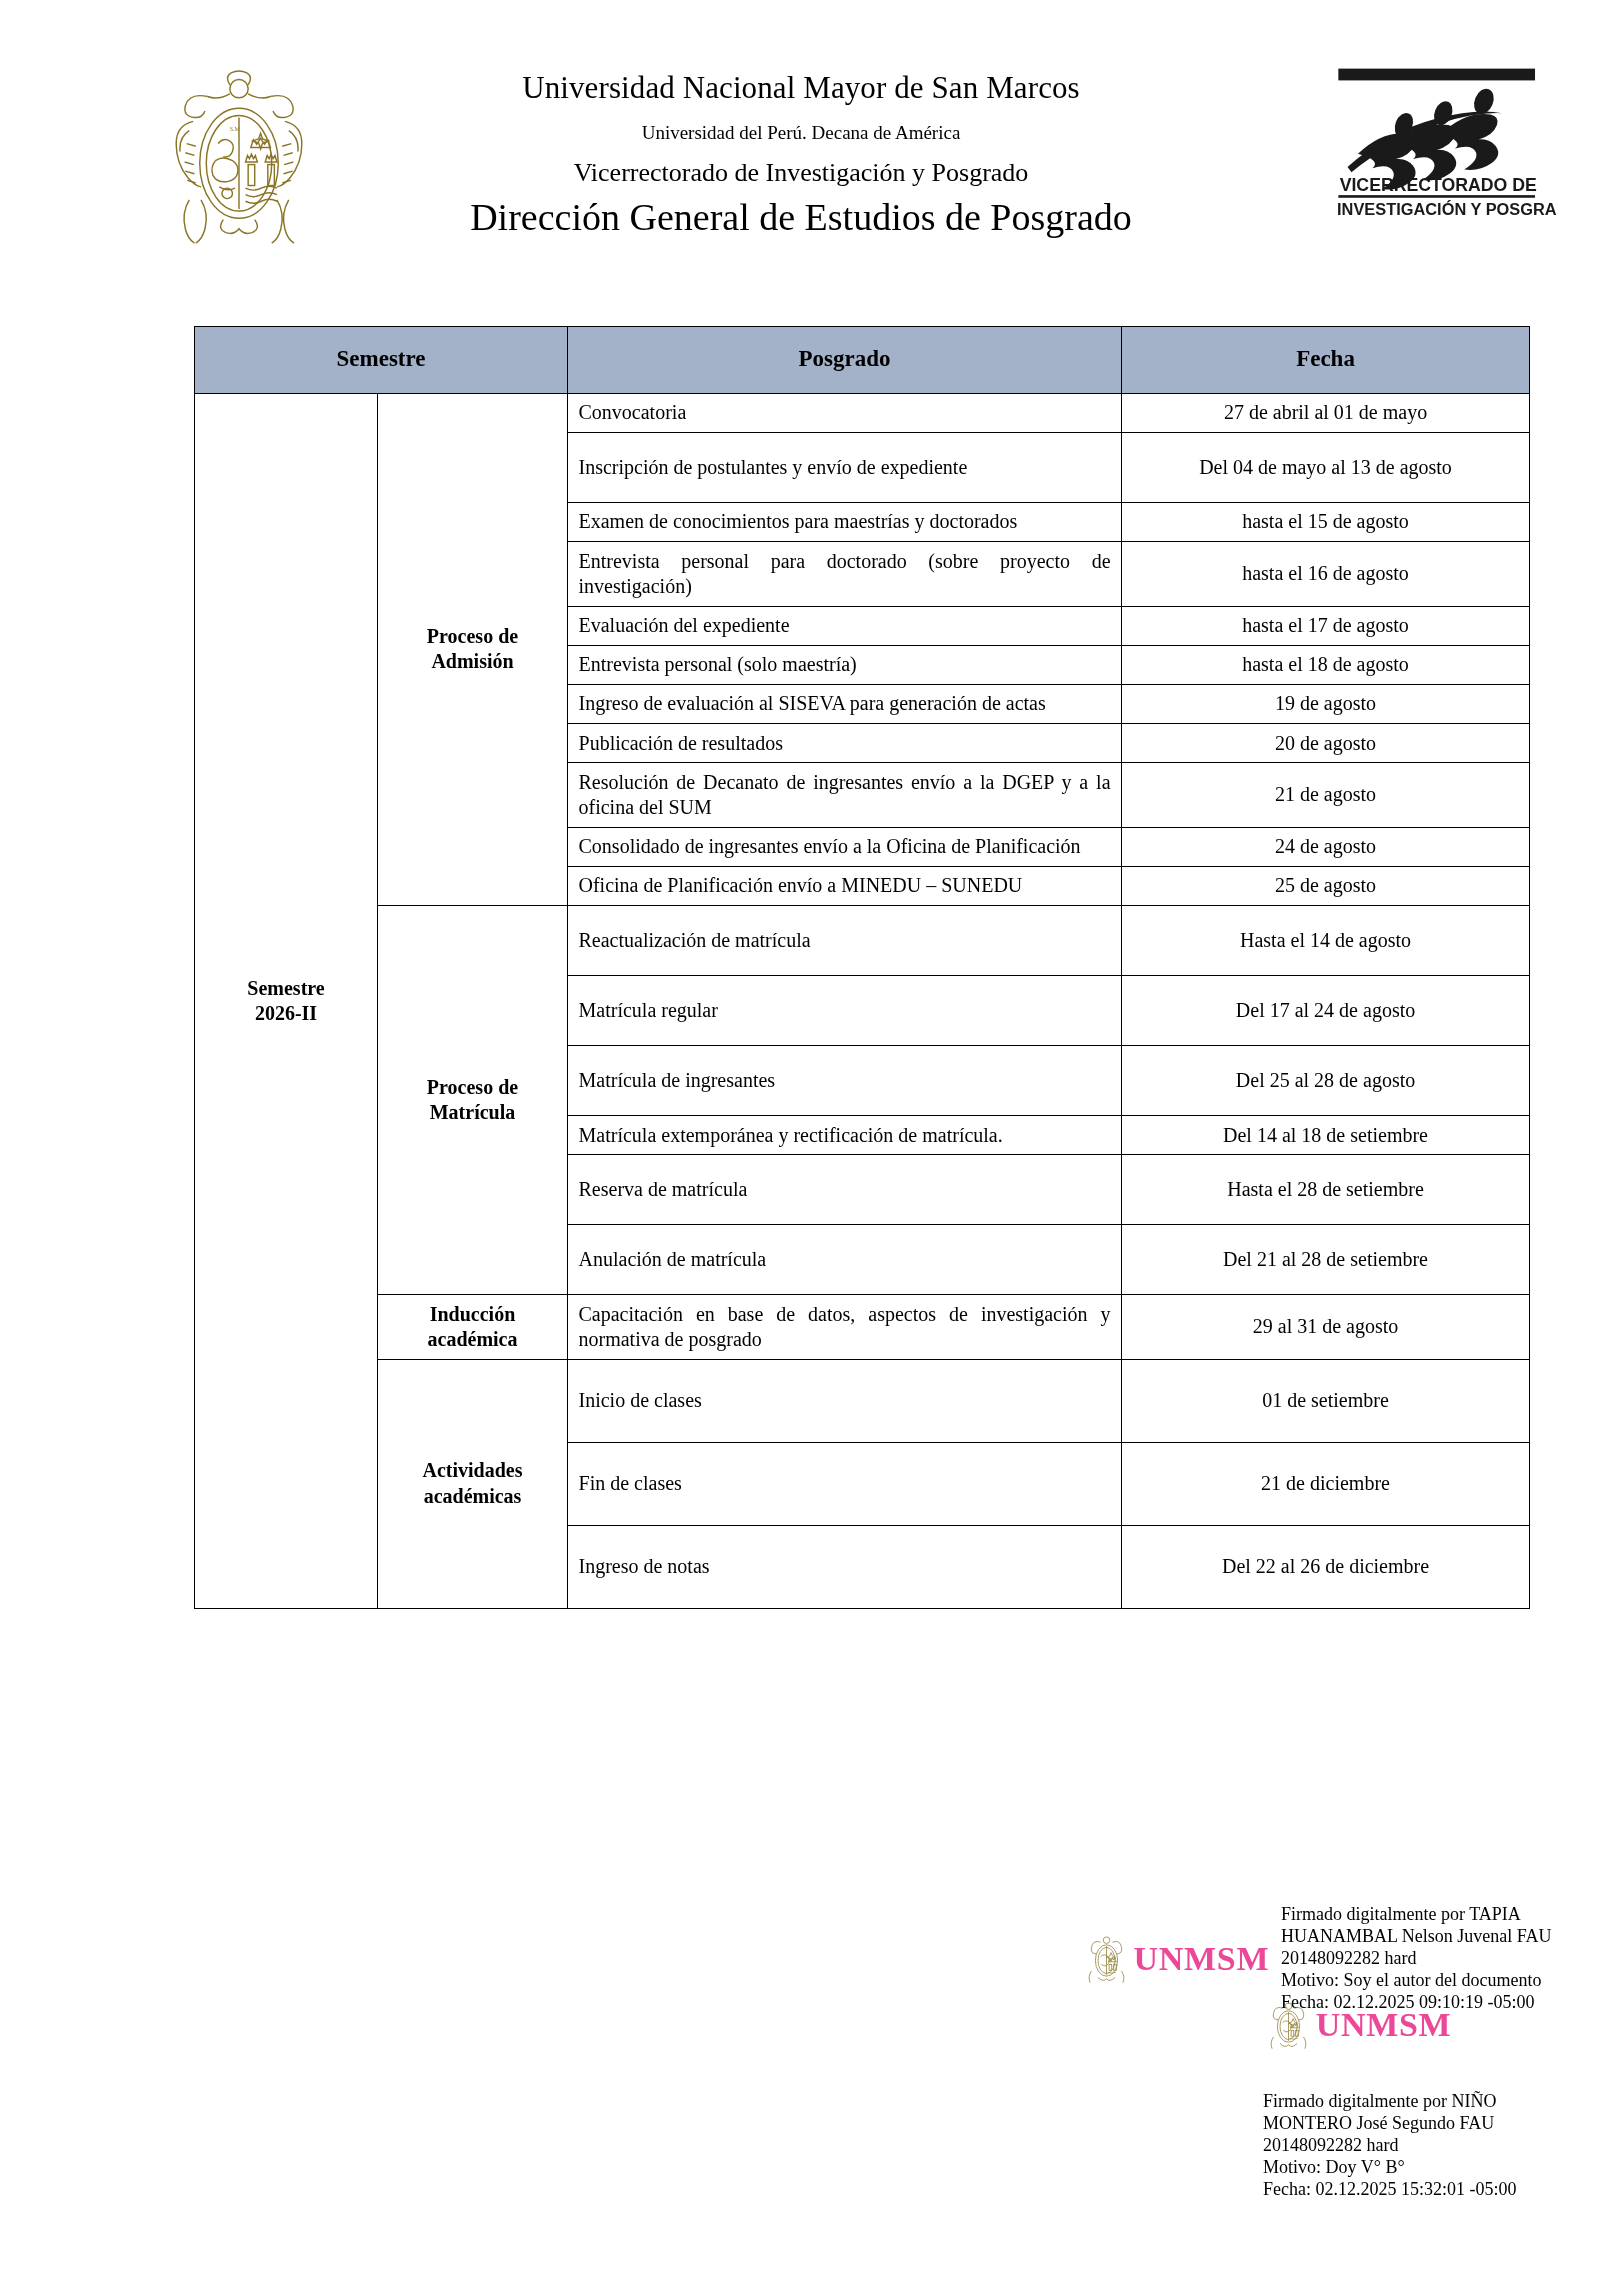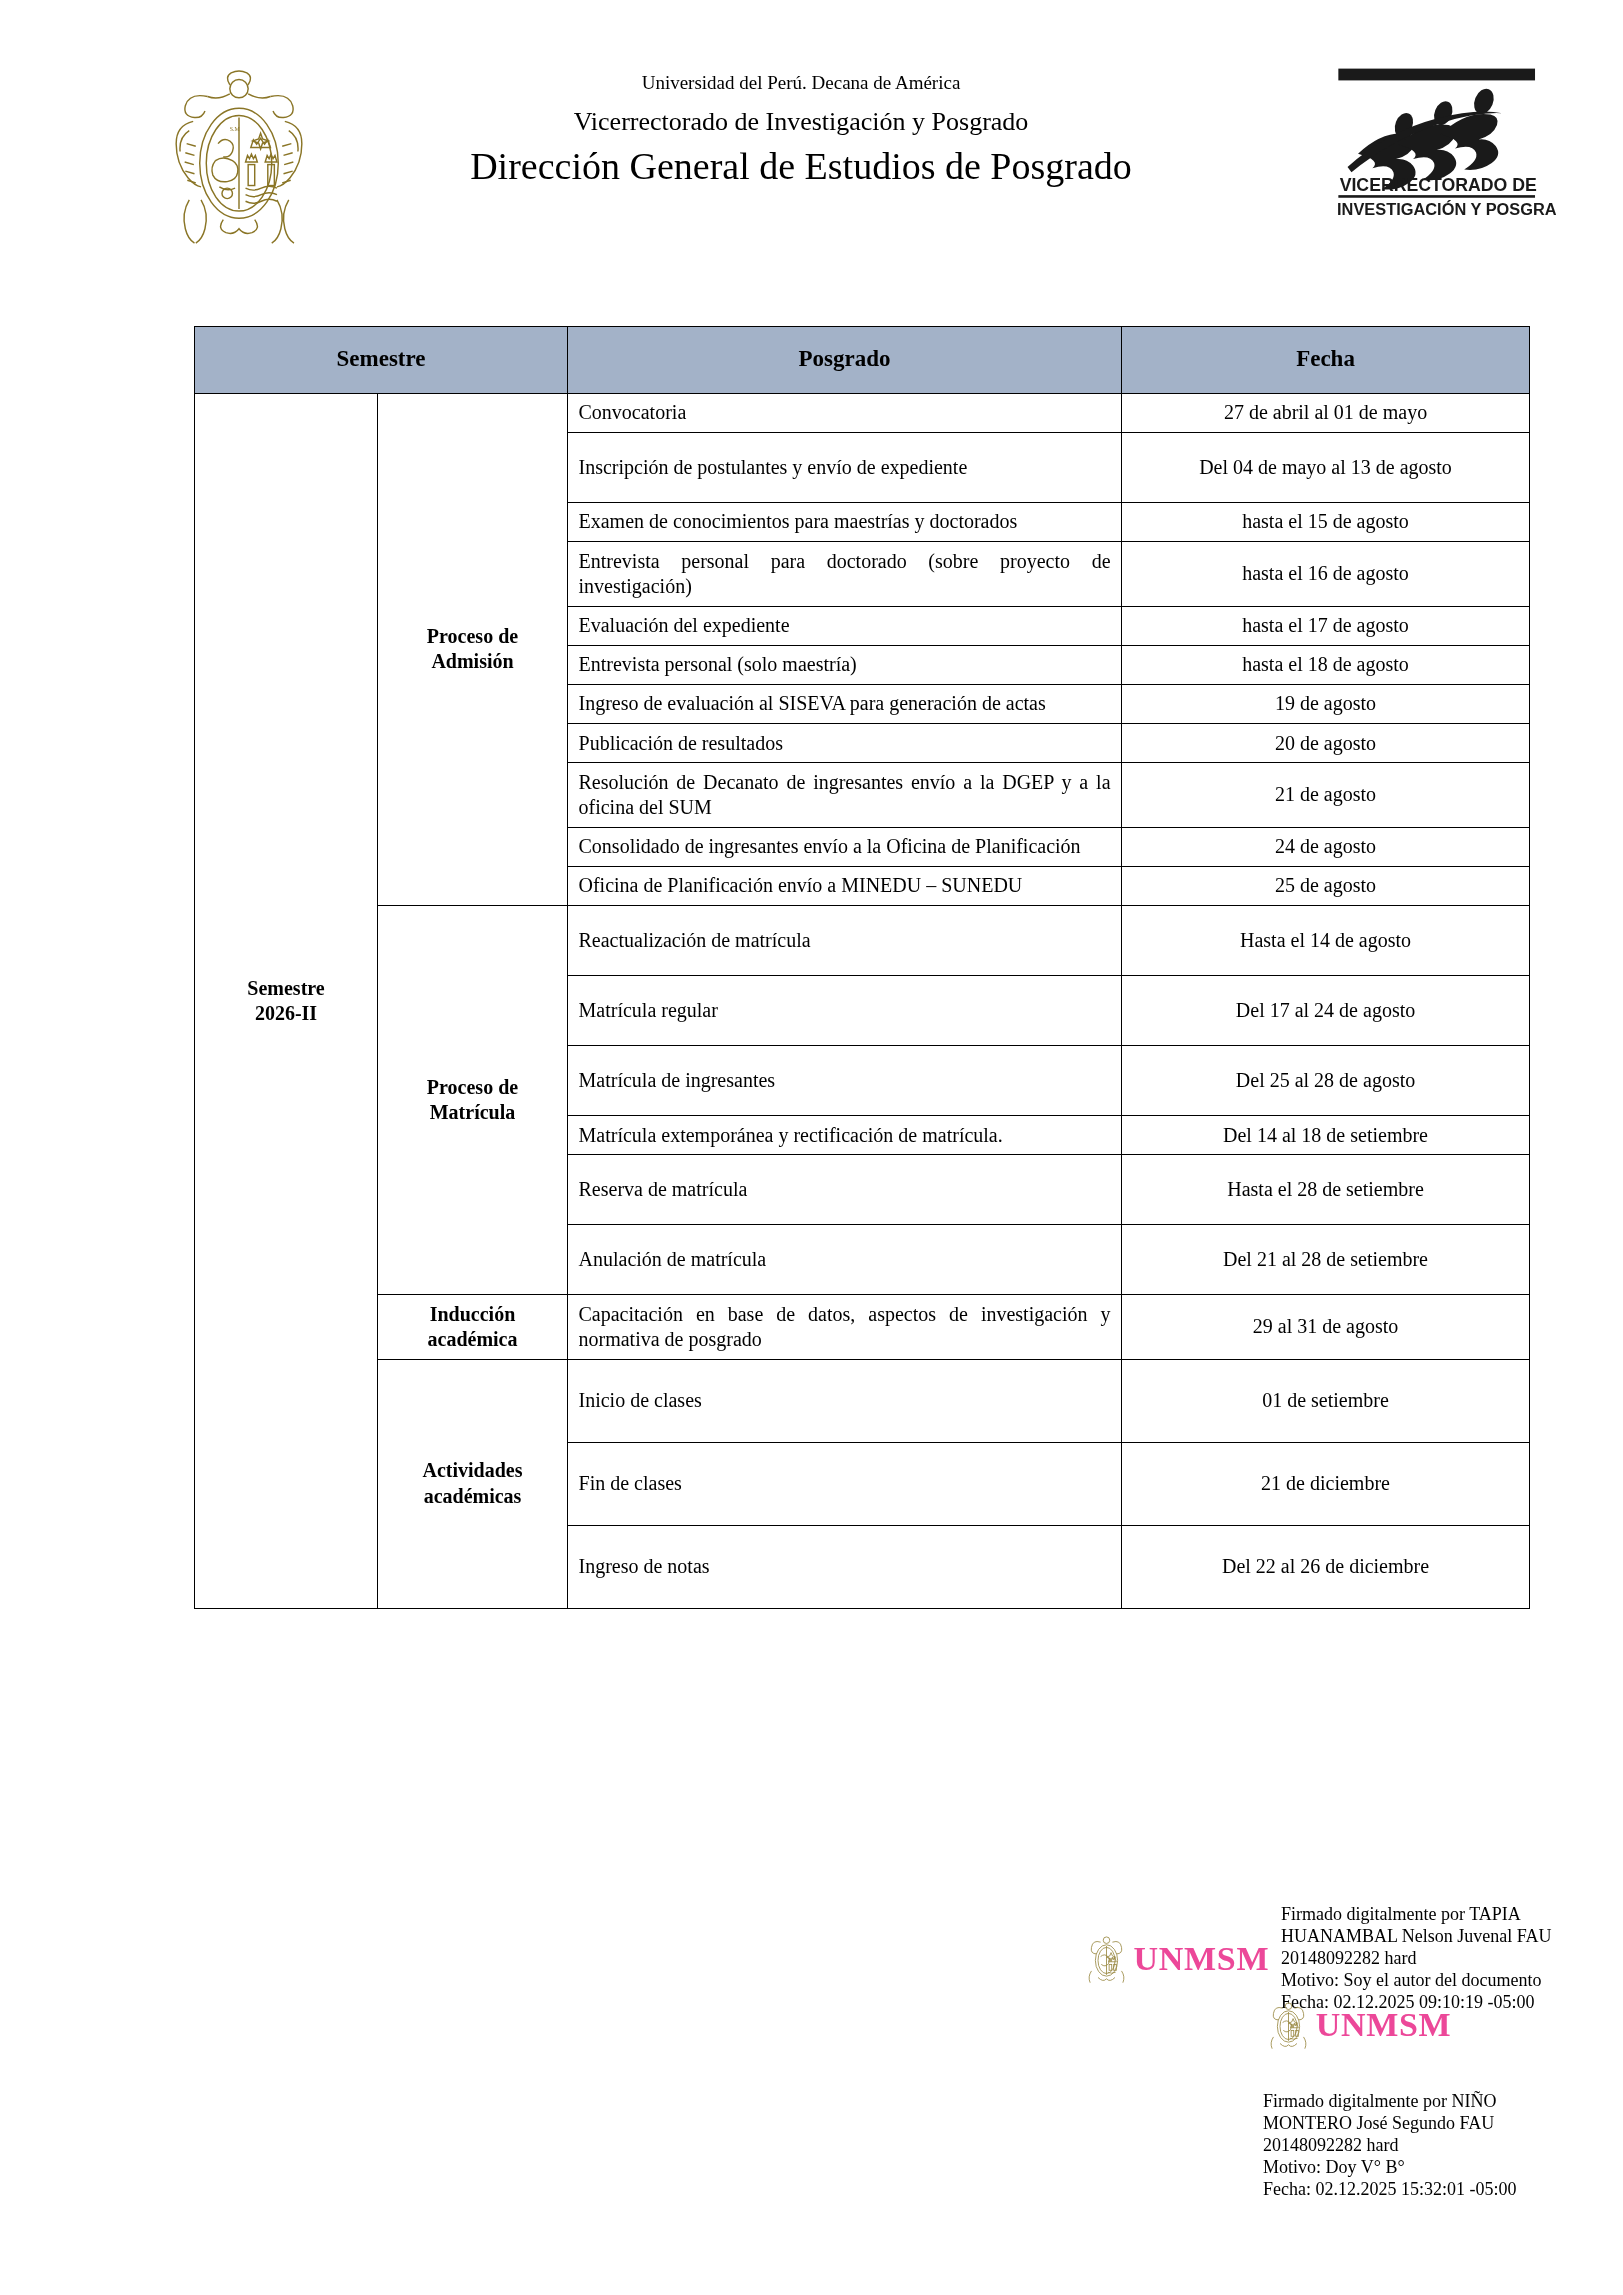--- a/index.html
+++ b/index.html
@@ -46,21 +46,21 @@
     padding-right: 39px;
     line-height: 1.18;
   }
   .h-line1 {
     font-size: 31px;
     letter-spacing: 0.1px;
     white-space: nowrap;
   }
   .h-line2 {
     font-size: 19px;
-    margin-top: 2px;
+    margin-top: 16px;
     white-space: nowrap;
   }
   .h-line3 {
     font-size: 26px;
     margin-top: 13px;
     white-space: nowrap;
   }
   .h-line4 {
     font-size: 38px;
     margin-top: 6.5px;
@@ -220,20 +220,21 @@
         <path d="M34 206 q-12 20 -6 44 q4 16 14 22 M52 206 q12 20 6 44 q-4 16 -14 22"></path>
         <path d="M168 206 q12 20 6 44 q-4 16 -14 22 M186 206 q-12 20 -6 44 q4 16 14 22"></path>
       </g>
       <g fill="#8a7526" font-family="Liberation Serif, serif" font-size="9">
         <text x="96" y="100">S.M</text>
       </g>
     </svg>
   </div>
 
   <div class="header-text">
+    <div class="h-line1">Universidad Nacional Mayor de San Marcos</div>
     <div class="h-line2">Universidad del Perú. Decana de América</div>
     <div class="h-line3">Vicerrectorado de Investigación y Posgrado</div>
     <div class="h-line4">Dirección General de Estudios de Posgrado</div>
   </div>
 
   <div class="vrip-logo">
     <svg width="236" height="164" viewBox="0 0 360 250" aria-hidden="true">
       <rect x="28" y="10" width="300" height="18" fill="#1a1a1a"></rect>
       <g fill="#1a1a1a">
         <ellipse cx="128" cy="96" rx="13" ry="19" transform="rotate(22 128 96)"></ellipse>

